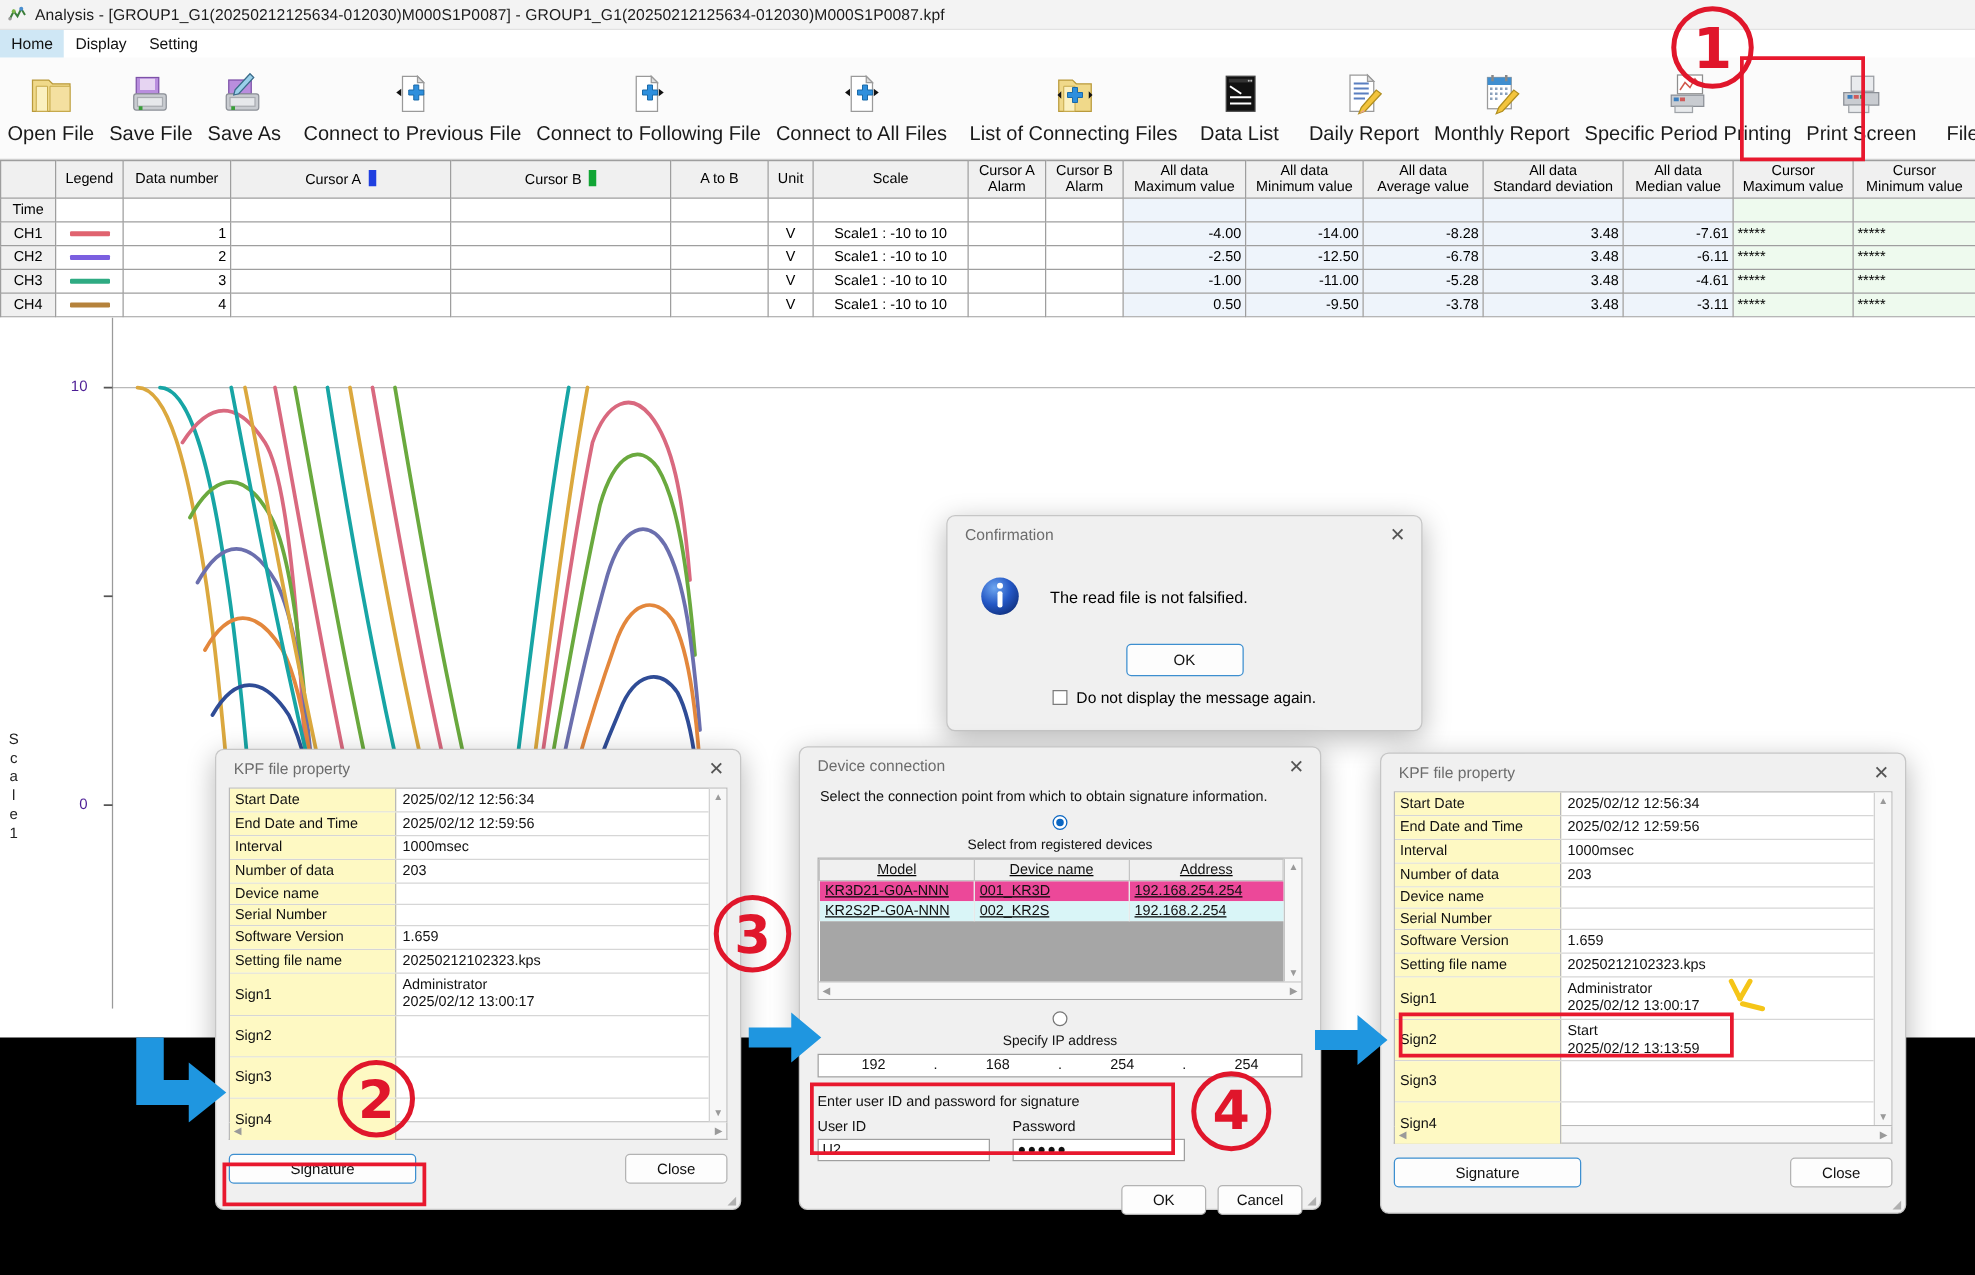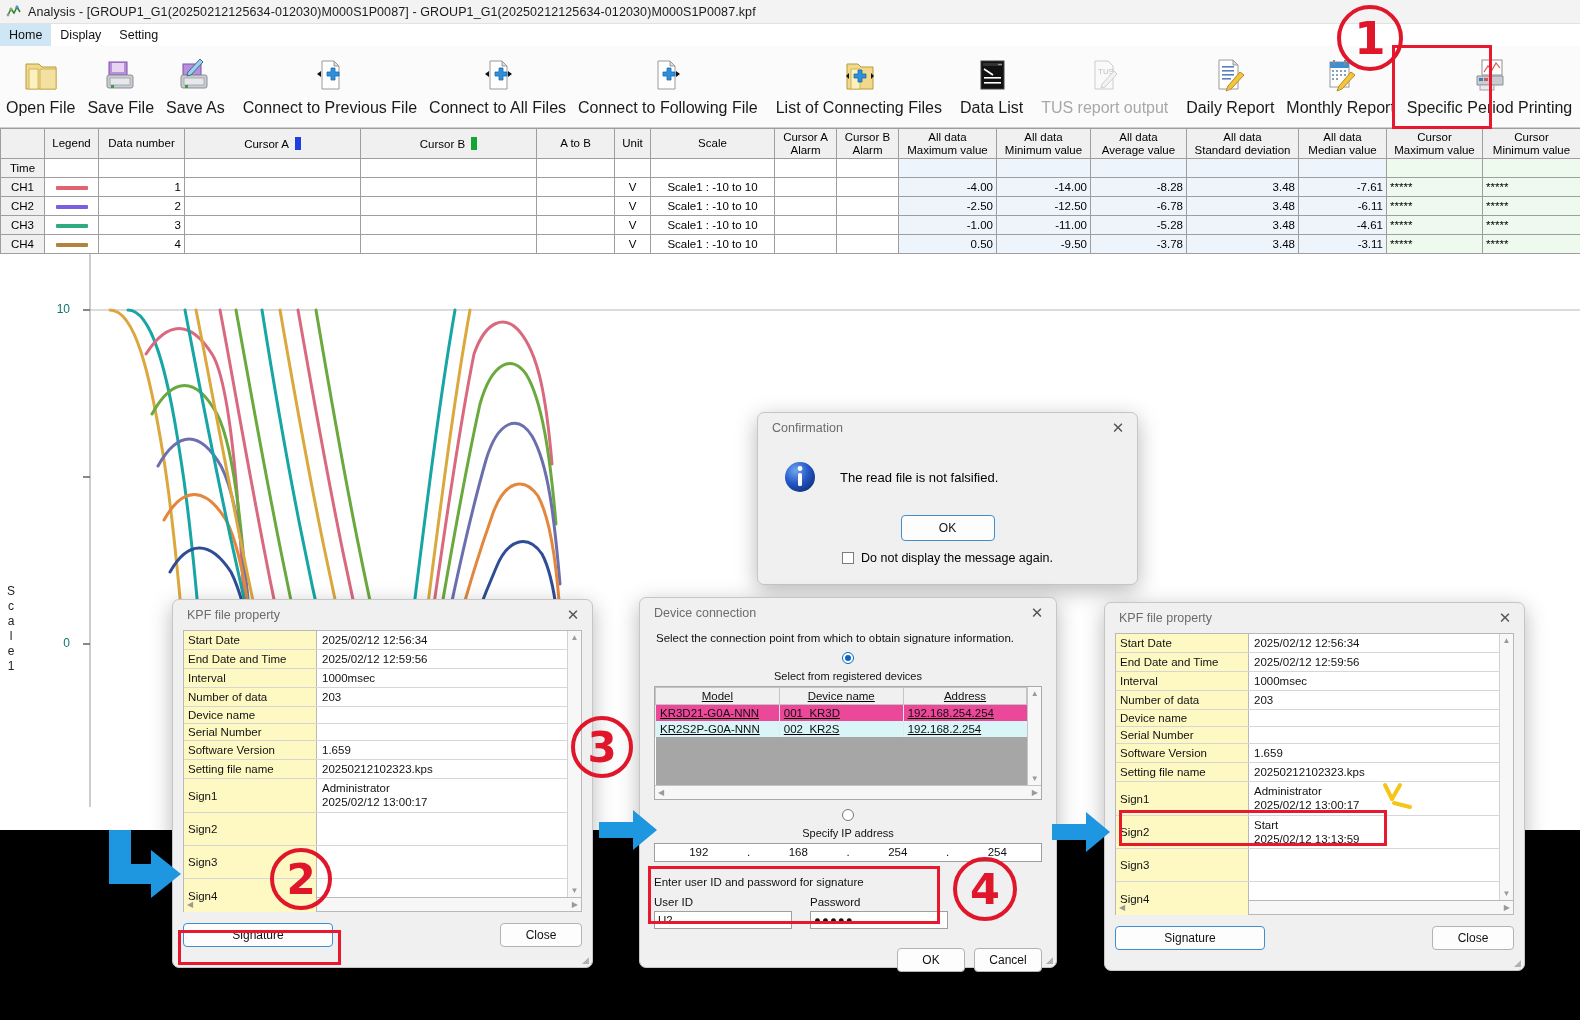--- a/index.html
+++ b/index.html
@@ -63,21 +63,21 @@
   .greencell { background:#eefaee; }
   .legline { display:inline-block; width:32px; height:4px; border-radius:1px; vertical-align:middle; }
   .cursorchip { display:inline-block; width:6px; height:13px; vertical-align:-2px; margin-left:6px; }
 
   
   #chartzone { position:relative; background:#fff; height:553px; width:1580px; }
   #ylabel {
     position:absolute; left:2px; top:330px; width:18px; text-align:center;
     font-size:12px; line-height:15px; color:#222;
   }
-  .ytick { position:absolute; font-size:12px; color:#0f766e; text-align:right; width:30px; }
+  .ytick { position:absolute; font-size:12px; color:#4c1d95; text-align:right; width:30px; }
 
   
   .dlg {
     position:absolute; background:#f0f0f0; border:1px solid #c6c6c6;
     border-radius:7px; box-shadow:0 6px 22px rgba(0,0,0,.28);
   }
   .dlg .cap {
     height:30px; display:flex; align-items:center; padding:0 4px 0 14px;
     font-size:12.5px; color:#6c6c6c;
   }
@@ -224,40 +224,40 @@
           <path d="M18 18 h4 v-4 h4 v4 h4 v4 h-4 v4 h-4 v-4 h-4 Z" fill="#2e8fdd" stroke="#1a6aa8" stroke-width=".8"></path>
           <path d="M12 17 l-4 3 4 3 Z" fill="#111"></path>
         </svg>
       </span>
       <span class="lbl">Connect to Previous File</span>
     </div>
 
     <div class="rbtn">
       <span class="ico">
         <svg width="42" height="42" viewBox="0 0 42 42">
+          <path d="M11 7 h12 l5 5 v23 H11 Z" fill="#fff" stroke="#9a9a9a"></path>
+          <path d="M23 7 l5 5 h-5 Z" fill="#dedede" stroke="#9a9a9a"></path>
+          <path d="M16 18 h4 v-4 h4 v4 h4 v4 h-4 v4 h-4 v-4 h-4 Z" fill="#2e8fdd" stroke="#1a6aa8" stroke-width=".8"></path>
+          <path d="M29 17 l4 3 -4 3 Z" fill="#111"></path>
+        </svg>
+      </span>
+      <span class="lbl">Connect to Following File</span>
+    </div>
+
+    <div class="rbtn">
+      <span class="ico">
+        <svg width="42" height="42" viewBox="0 0 42 42">
           <path d="M13 7 h12 l5 5 v23 H13 Z" fill="#fff" stroke="#9a9a9a"></path>
           <path d="M25 7 l5 5 h-5 Z" fill="#dedede" stroke="#9a9a9a"></path>
           <path d="M18 18 h4 v-4 h4 v4 h4 v4 h-4 v4 h-4 v-4 h-4 Z" fill="#2e8fdd" stroke="#1a6aa8" stroke-width=".8"></path>
           <path d="M12 17 l-4 3 4 3 Z" fill="#111"></path>
           <path d="M31 17 l4 3 -4 3 Z" fill="#111"></path>
         </svg>
       </span>
       <span class="lbl">Connect to All Files</span>
-    </div>
-
-    <div class="rbtn">
-      <span class="ico">
-        <svg width="42" height="42" viewBox="0 0 42 42">
-          <path d="M11 7 h12 l5 5 v23 H11 Z" fill="#fff" stroke="#9a9a9a"></path>
-          <path d="M23 7 l5 5 h-5 Z" fill="#dedede" stroke="#9a9a9a"></path>
-          <path d="M16 18 h4 v-4 h4 v4 h4 v4 h-4 v4 h-4 v-4 h-4 Z" fill="#2e8fdd" stroke="#1a6aa8" stroke-width=".8"></path>
-          <path d="M29 17 l4 3 -4 3 Z" fill="#111"></path>
-        </svg>
-      </span>
-      <span class="lbl">Connect to Following File</span>
     </div>
 
     <div class="rsep"></div>
 
     <div class="rbtn">
       <span class="ico">
         <svg width="42" height="42" viewBox="0 0 42 42">
           <path d="M9 10 h11 l3 3 h12 v22 H9 Z" fill="#f0d98a" stroke="#b99a3c"></path>
           <path d="M13 15 h9 v20 h-9 Z" fill="#fbf0c0" stroke="#c6a94a" stroke-width=".8"></path>
           <path d="M16 20 h4 v-4 h4 v4 h4 v4 h-4 v4 h-4 v-4 h-4 Z" fill="#2e8fdd" stroke="#1a6aa8" stroke-width=".8"></path>
@@ -280,30 +280,20 @@
           <path d="M13 15 L22 21" stroke="#fff" stroke-width="1.6" fill="none"></path>
           <rect x="13" y="23" width="17" height="1.6" fill="#fff"></rect>
           <rect x="13" y="28" width="17" height="1.6" fill="#fff"></rect>
         </svg>
       </span>
       <span class="lbl">Data List</span>
     </div>
 
     <div class="rsep"></div>
 
-    <div class="rbtn disabled">
-      <span class="ico">
-        <svg width="42" height="42" viewBox="0 0 42 42">
-          <path d="M11 7 h13 l5 5 v23 H11 Z" fill="#fafafa" stroke="#ccc"></path>
-          <text x="14" y="20" font-size="8" fill="#bdbdbd" font-family="sans-serif">TUS</text>
-          <path d="M18 30 L30 17 l3 3 L21 33 l-4 1 Z" fill="#f2f2f2" stroke="#cfcfcf"></path>
-        </svg>
-      </span>
-      <span class="lbl">TUS report output</span>
-    </div>
 
     <div class="rsep"></div>
 
     <div class="rbtn">
       <span class="ico">
         <svg width="42" height="42" viewBox="0 0 42 42">
           <path d="M10 6 h14 l5 5 v24 H10 Z" fill="#fff" stroke="#9a9a9a"></path>
           <path d="M24 6 l5 5 h-5 Z" fill="#dedede" stroke="#9a9a9a"></path>
           <rect x="13" y="12" width="12" height="1.6" fill="#5a7fc0"></rect>
           <rect x="13" y="16" width="12" height="1.6" fill="#5a7fc0"></rect>

